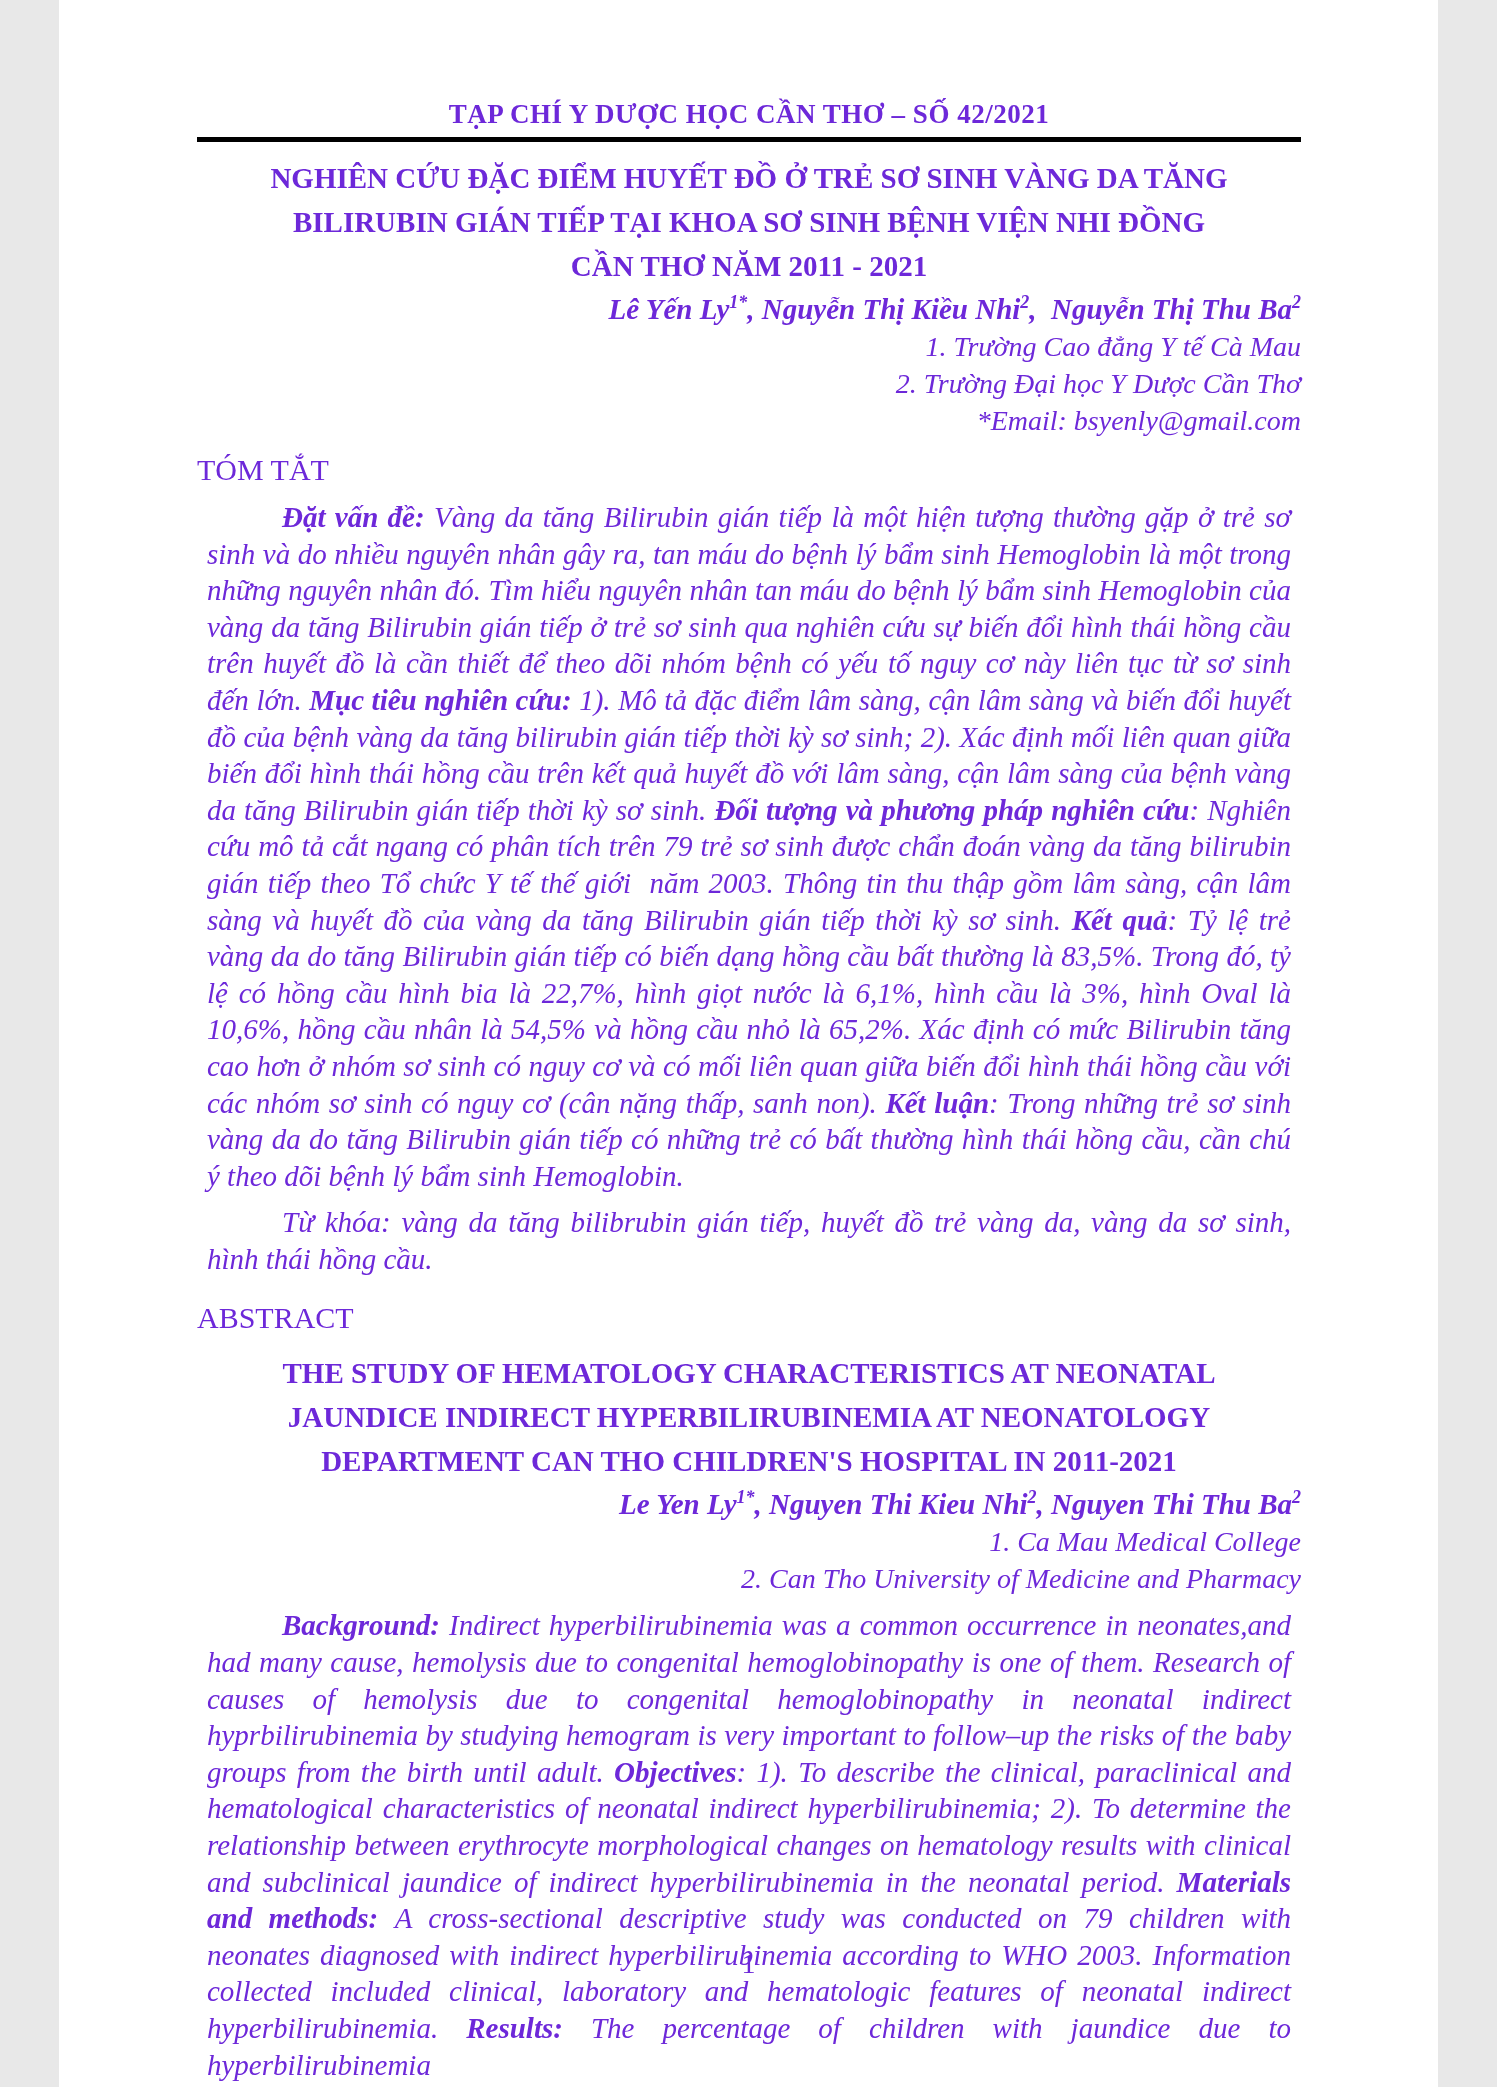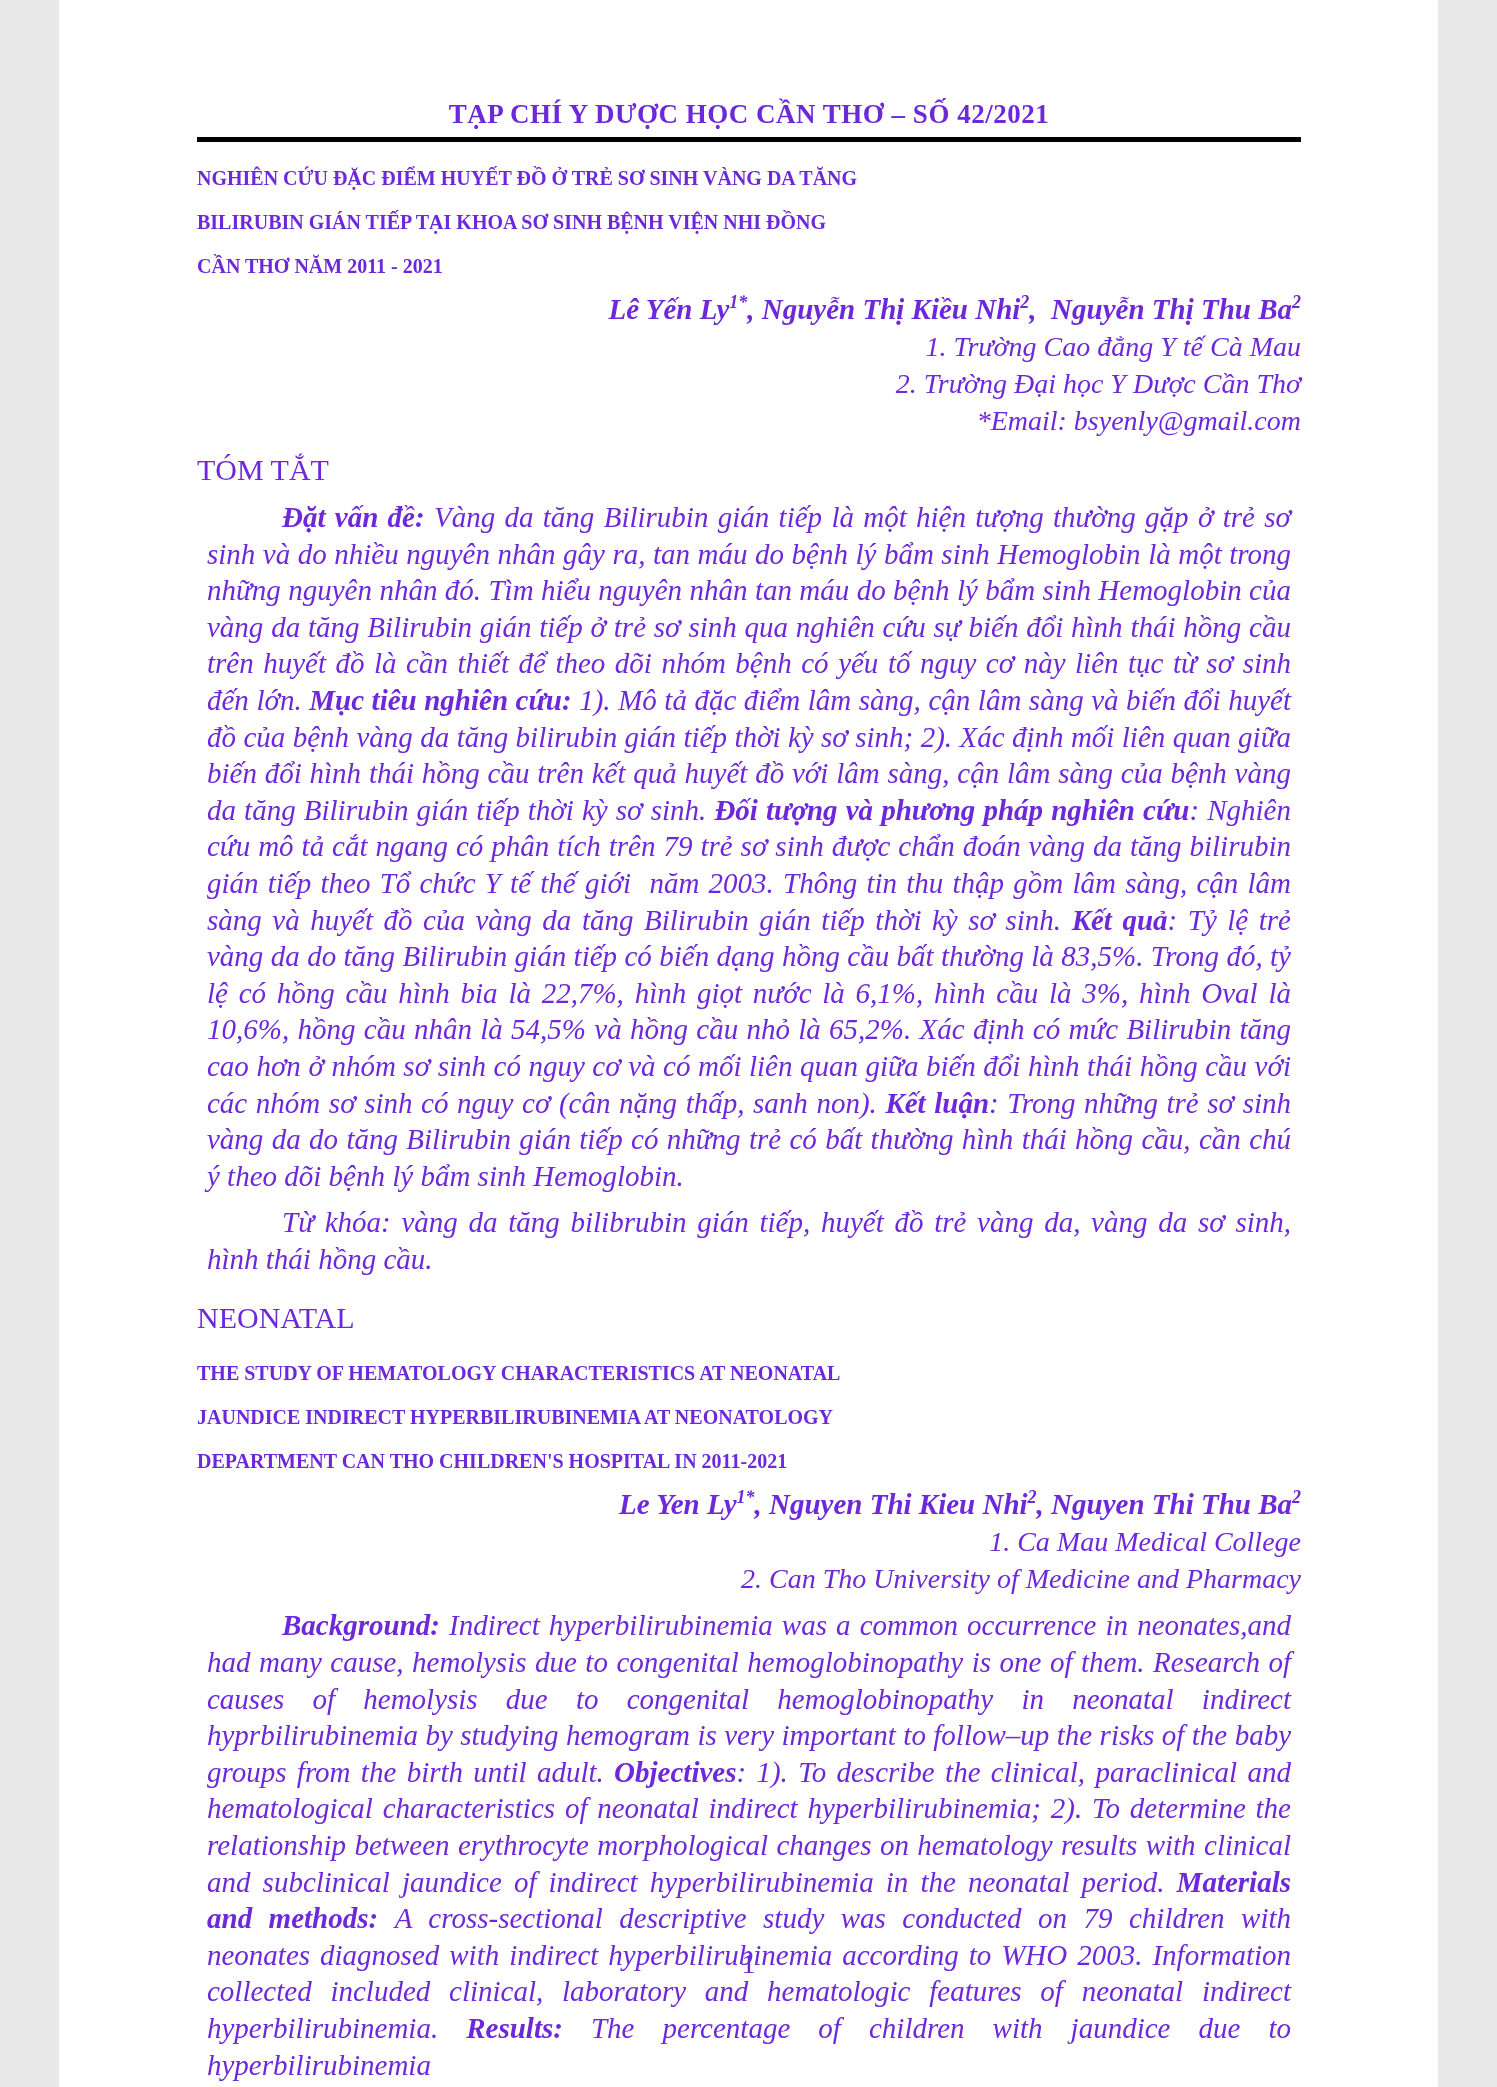--- a/index.html
+++ b/index.html
@@ -17,23 +17,23 @@
   .journal-header {
     text-align:center;
     font-weight:bold;
     font-size:27px;
     line-height:40px;
     letter-spacing:0.5px;
   }
   .header-rule { height:5px; background:#000; margin-top:3px; }
   .vn-title, .en-title {
     margin:14px 0 0 0;
-    text-align:left;
+    text-align:center;
     font-weight:bold;
-    font-size:20px;
+    font-size:29px;
     line-height:44px;
   }
   .byline {
     text-align:right;
     font-size:29px;
     line-height:38px;
     font-style:italic;
     font-weight:bold;
     margin-top:2px;
   }
@@ -83,21 +83,21 @@
   <div class="byline"><span style="font-weight: bold; font-style: italic;">Lê Yến Ly</span><sup style="font-weight: bold; font-style: italic;">1*</sup><span style="font-weight: bold; font-style: italic;">, Nguyễn Thị Kiều Nhi</span><sup style="font-weight: bold; font-style: italic;">2</sup><span style="font-weight: bold; font-style: italic;">,&nbsp; Nguyễn Thị Thu Ba</span><sup style="font-weight: bold; font-style: italic;">2</sup></div>
   <div class="affil">1. Trường Cao đẳng Y tế Cà Mau</div>
   <div class="affil">2. Trường Đại học Y Dược Cần Thơ</div>
   <div class="affil">*Email: bsyenly@gmail.com</div>
 
   <div class="section-heading">TÓM TẮT</div>
 
   <p class="abstract-par"><span style="font-weight: bold; font-style: italic;">Đặt vấn đề: </span><span style="font-style: italic;">Vàng da tăng Bilirubin gián tiếp là một hiện tượng thường gặp ở trẻ sơ sinh và do nhiều nguyên nhân gây ra, tan máu do bệnh lý bẩm sinh Hemoglobin là một trong những nguyên nhân đó. Tìm hiểu nguyên nhân tan máu do bệnh lý bẩm sinh Hemoglobin của vàng da tăng Bilirubin gián tiếp ở trẻ sơ sinh qua nghiên cứu sự biến đổi hình thái hồng cầu trên huyết đồ là cần thiết để theo dõi nhóm bệnh có yếu tố nguy cơ này liên tục từ sơ sinh đến lớn. </span><span style="font-weight: bold; font-style: italic;">Mục tiêu nghiên cứu: </span><span style="font-style: italic;">1). Mô tả đặc điểm lâm sàng, cận lâm sàng và biến đổi huyết đồ của bệnh vàng da tăng bilirubin gián tiếp thời kỳ sơ sinh; 2). Xác định mối liên quan giữa biến đổi hình thái hồng cầu trên kết quả huyết đồ với lâm sàng, cận lâm sàng của bệnh vàng da tăng Bilirubin gián tiếp thời kỳ sơ sinh. </span><span style="font-weight: bold; font-style: italic;">Đối tượng và phương pháp nghiên cứu</span><span style="font-style: italic;">: Nghiên cứu mô tả cắt ngang có phân tích trên 79 trẻ sơ sinh được chẩn đoán vàng da tăng bilirubin gián tiếp theo Tổ chức Y tế thế giới &nbsp;năm 2003. Thông tin thu thập gồm lâm sàng, cận lâm sàng và huyết đồ của vàng da tăng Bilirubin gián tiếp thời kỳ sơ sinh. </span><span style="font-weight: bold; font-style: italic;">Kết quả</span><span style="font-style: italic;">: Tỷ lệ trẻ vàng da do tăng Bilirubin gián tiếp có biến dạng hồng cầu bất thường là 83,5%. Trong đó, tỷ lệ có hồng cầu hình bia là 22,7%, hình giọt nước là 6,1%, hình cầu là 3%, hình Oval là 10,6%, hồng cầu nhân là 54,5% và hồng cầu nhỏ là 65,2%. Xác định có mức Bilirubin tăng cao hơn ở nhóm sơ sinh có nguy cơ và có mối liên quan giữa biến đổi hình thái hồng cầu với các nhóm sơ sinh có nguy cơ (cân nặng thấp, sanh non). </span><span style="font-weight: bold; font-style: italic;">Kết luận</span><span style="font-style: italic;">: Trong những trẻ sơ sinh vàng da do tăng Bilirubin gián tiếp có những trẻ có bất thường hình thái hồng cầu, cần chú ý theo dõi bệnh lý bẩm sinh Hemoglobin.</span></p>
   <p class="abstract-par"><span style="font-weight: normal; font-style: italic;">Từ khóa: </span><span style="font-style: italic;">vàng da tăng bilibrubin gián tiếp, huyết đồ trẻ vàng da, vàng da sơ sinh, hình thái hồng cầu.</span></p>
 
-  <div class="section-heading en-block-gap">NEONATAL</div>
+  <div class="section-heading en-block-gap">ABSTRACT</div>
 
   <div class="en-title">
     <div>THE STUDY OF HEMATOLOGY CHARACTERISTICS AT NEONATAL</div>
     <div>JAUNDICE INDIRECT HYPERBILIRUBINEMIA AT NEONATOLOGY</div>
     <div>DEPARTMENT CAN THO CHILDREN'S HOSPITAL IN 2011-2021</div>
   </div>
 
   <div class="byline"><span style="font-weight: bold; font-style: italic;">Le Yen Ly</span><sup style="font-weight: bold; font-style: italic;">1*</sup><span style="font-weight: bold; font-style: italic;">, Nguyen Thi Kieu Nhi</span><sup style="font-weight: bold; font-style: italic;">2</sup><span style="font-weight: bold; font-style: italic;">, Nguyen Thi Thu Ba</span><sup style="font-weight: bold; font-style: italic;">2</sup></div>
   <div class="affil">1. Ca Mau Medical College</div>
   <div class="affil">2. Can Tho University of Medicine and Pharmacy</div>

